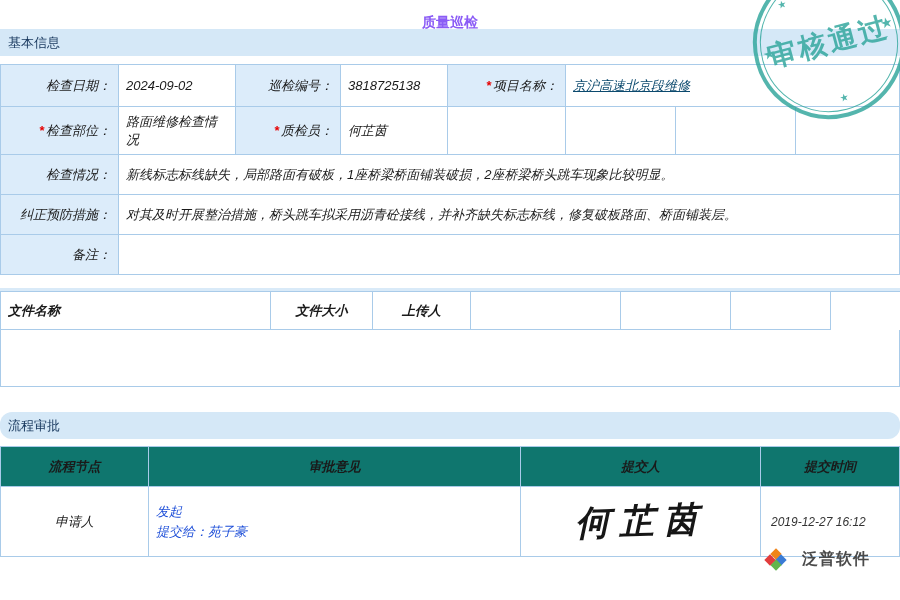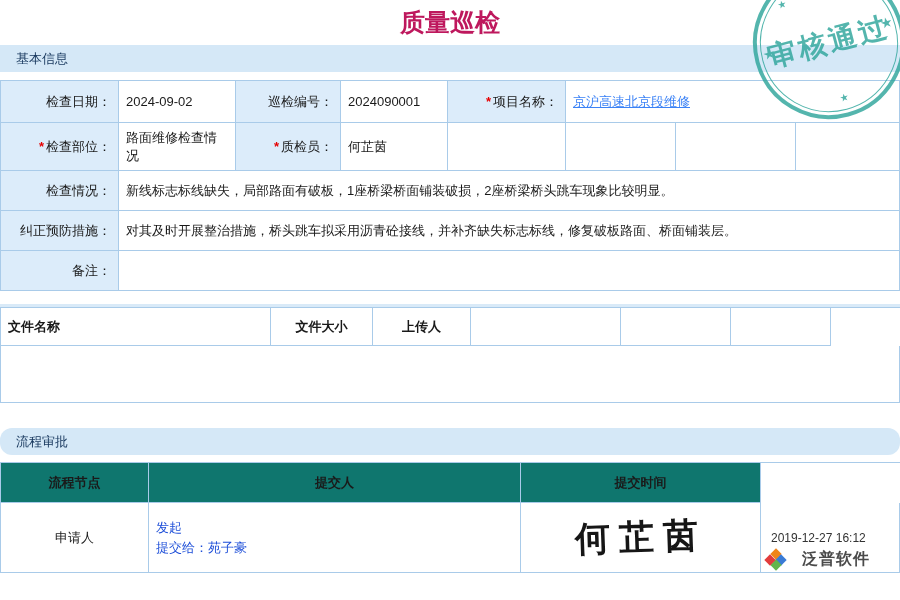--- a/index.html
+++ b/index.html
@@ -6,53 +6,53 @@
   html, body { width: 900px; height: 600px; }
   body {
     font-family: "Liberation Sans", "DejaVu Sans", sans-serif;
     font-size: 13px;
     color: #1a1a1a;
     background: #fff;
     position: relative;
     overflow: hidden;
   }
   .title {
-    height: 45px;
+    height: 29px;
     line-height: 44px;
     text-align: center;
-    font-size: 25px;
+    font-size: 14px;
     font-weight: bold;
-    color: #be185d;
+    color: #8b5cf6;
   }
   .section-bar {
     background: #d5e8f7;
     color: #16365c;
     height: 27px;
     line-height: 27px;
-    padding-left: 16px;
+    padding-left: 8px;
     font-size: 13px;
   }
   .tbl { border-left: 1px solid #a9cbe9; border-top: 1px solid #a9cbe9; }
   .basic { margin-top: 8px; }
-  .row { display: grid; }
+  .row { display: grid; font-style: italic; }
   .r1 { grid-template-columns: 118px 117px 105px 107px 118px 1fr; height: 42px; }
   .r2 { grid-template-columns: 118px 117px 105px 107px 118px 110px 120px 1fr; height: 48px; }
   .rw { grid-template-columns: 118px 1fr; height: 40px; }
   .cell {
     border-right: 1px solid #a9cbe9;
     border-bottom: 1px solid #a9cbe9;
     display: flex;
     align-items: center;
     padding: 3px 7px;
     overflow: hidden;
   }
   .lbl { background: #dcecfa; justify-content: flex-end; text-align: right; }
   .val { background: #fff; justify-content: flex-start; text-align: left; }
   .req { color: #e60000; margin-right: 2px; font-weight: bold; }
-  .link { color: #3b82f6; text-decoration: underline; cursor: pointer; }
+  .link { color: #0c4a6e; text-decoration: underline; cursor: pointer; }
   .divider { margin-top: 13px; height: 3px; background: #d9eaf8; }
   .bar-att { margin-top: 19px; }
   .att-h { grid-template-columns: 270px 102px 98px 150px 110px 100px 1fr; height: 38px; }
   .att-h .cell { font-weight: bold; background: #fff; }
   .att-h .cell.c-center { justify-content: center; text-align: right; }
   .att-empty {
     height: 57px;
     border-left: 1px solid #a9cbe9;
     border-right: 1px solid #a9cbe9;
     border-bottom: 1px solid #a9cbe9;
@@ -134,21 +134,21 @@
 
   <div class="title">质量巡检</div>
 
   <div class="section-bar">基本信息</div>
 
   <div class="tbl basic">
     <div class="row r1">
       <div class="cell lbl">检查日期：</div>
       <div class="cell val">2024-09-02</div>
       <div class="cell lbl">巡检编号：</div>
-      <div class="cell val">2024090001</div>
+      <div class="cell val">3818725138</div>
       <div class="cell lbl">
         <span class="req">*</span>
         <span>项目名称：</span>
       </div>
       <div class="cell val">
         <span class="link">京沪高速北京段维修</span>
       </div>
     </div>
 
     <div class="row r2">
@@ -197,20 +197,21 @@
       <div class="cell"></div>
     </div>
   </div>
   <div class="att-empty"></div>
 
   <div class="section-bar bar-app">流程审批</div>
 
   <div class="tbl app-tbl">
     <div class="row app-h">
       <div class="cell">流程节点</div>
+      <div class="cell">审批意见</div>
       <div class="cell">提交人</div>
       <div class="cell">提交时间</div>
     </div>
     <div class="row app-r">
       <div class="cell c-center">申请人</div>
       <div class="cell opinion-cell">
         <div class="green">发起</div>
         <div class="green">提交给：苑子豪</div>
       </div>
       <div class="cell c-center">

